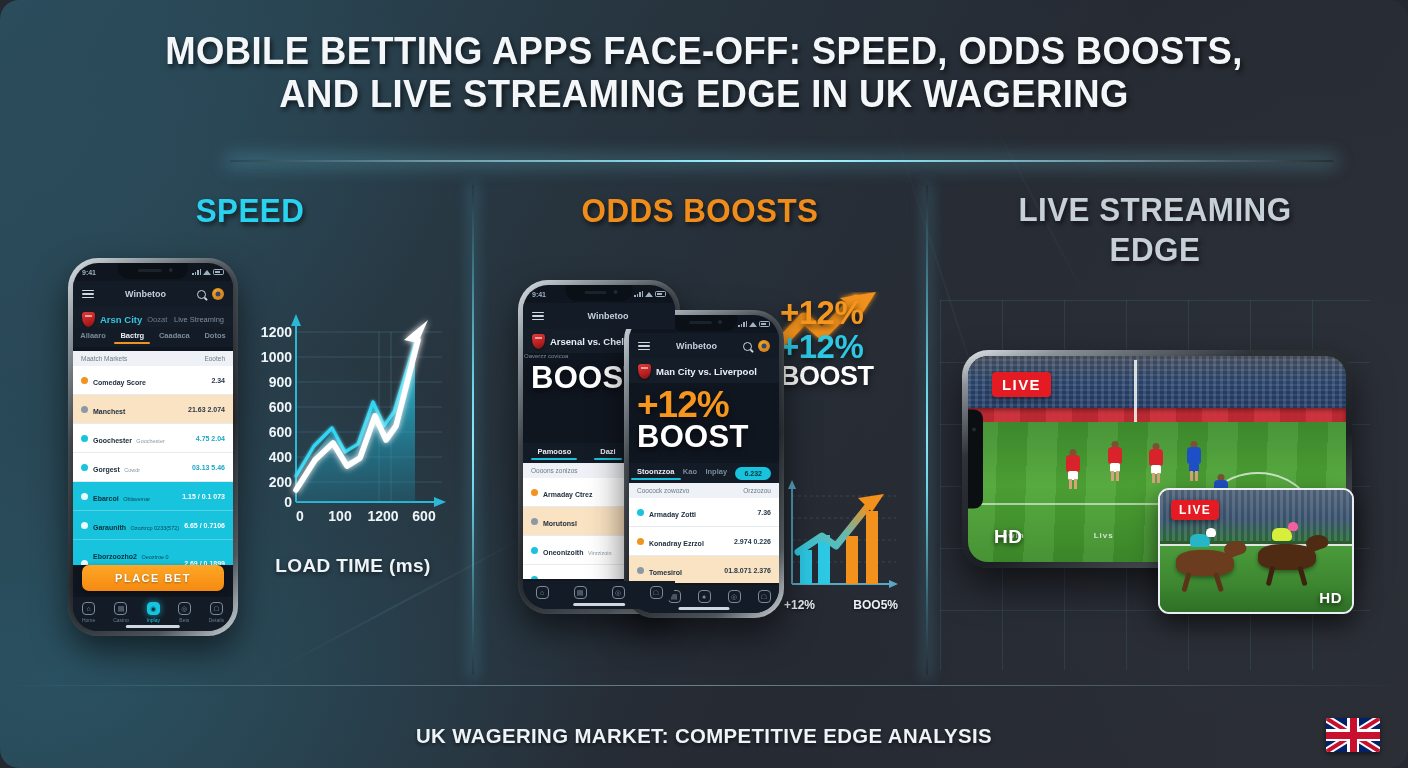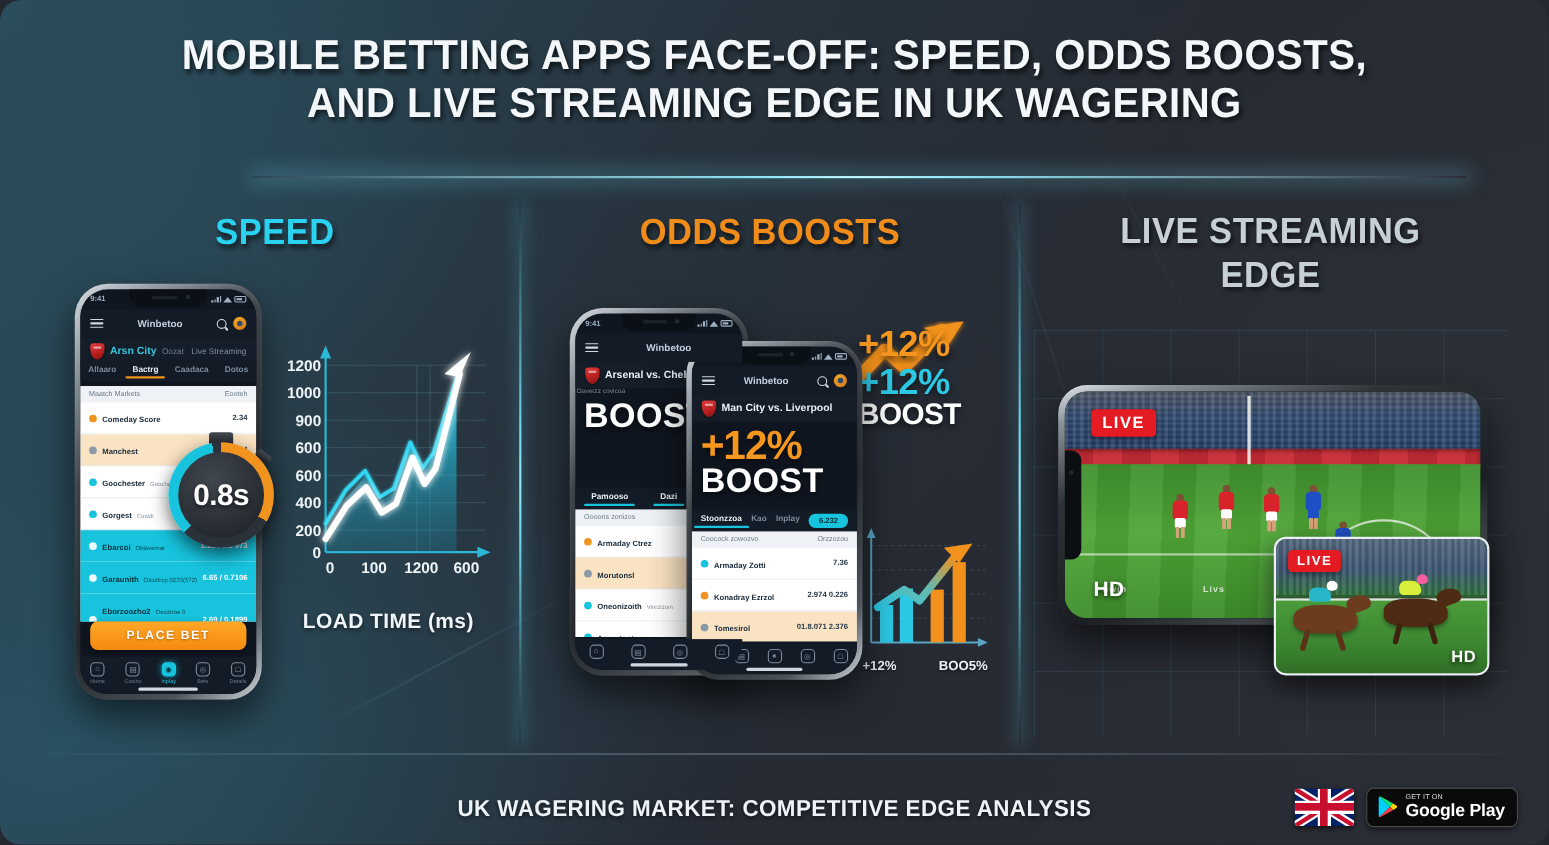--- a/index.html
+++ b/index.html
@@ -614,27 +614,20 @@
           </span>
         <span class="bn">
             <span class="ic">☖</span>
             <span class="lb">Details</span>
           </span>
       </div>
       <div class="homebar"></div>
     </div>
   </div>
 
-  <div class="stopwatch" style="left:153px; top:402px; transform:none;">
-    <div class="sw-crown"></div>
-    <div class="sw-btn"></div>
-    <div class="sw-body">
-      <div class="sw-face">0.8s</div>
-    </div>
-  </div>
 
   <svg id="speed-chart" viewBox="0 0 200 225">
     <defs>
       <linearGradient id="fillCy" x1="0" y1="0" x2="0" y2="1">
         <stop offset="0%" stop-color="#2ad2ef" stop-opacity=".95"></stop>
         <stop offset="100%" stop-color="#1b8fae" stop-opacity=".25"></stop>
       </linearGradient>
       <filter id="glowW" x="-60%" y="-60%" width="220%" height="220%">
         <feGaussianBlur stdDeviation="3.2" result="b"></feGaussianBlur>
           <feMerge>
@@ -1008,27 +1001,15 @@
     <div class="uk-flag">
       <i class="dw1"></i>
         <i class="dw2"></i>
         <b class="dr1"></b>
         <b class="dr2"></b>
       <i class="cw-h"></i>
         <i class="cw-v"></i>
         <b class="cr-h"></b>
         <b class="cr-v"></b>
     </div>
-    <div class="store-badge">
-      <svg class="apple-glyph" viewBox="0 0 20 24">
-        <path fill="#00d0ff" d="M2 2.2 L12.3 11.9 L2 21.6 C1.6 21.3 1.4 20.8 1.4 20.2 L1.4 3.6 C1.4 3 1.6 2.5 2 2.2 Z"></path>
-        <path fill="#00e676" d="M2 2.2 C2.4 1.9 3 1.9 3.6 2.3 L15.2 8.9 L12.3 11.9 Z"></path>
-        <path fill="#ffd600" d="M15.2 8.9 L18.3 10.7 C19.3 11.3 19.3 12.5 18.3 13.1 L15.2 14.9 L12.3 11.9 Z"></path>
-        <path fill="#ff3d47" d="M2 21.6 L12.3 11.9 L15.2 14.9 L3.6 21.5 C3 21.9 2.4 21.9 2 21.6 Z"></path>
-      </svg>
-      <span class="txts">
-        <span class="small">GET IT ON</span>
-        <span class="big">Google Play</span>
-      </span>
-    </div>
   </div>
 
 </div>
 
 </body></html>

